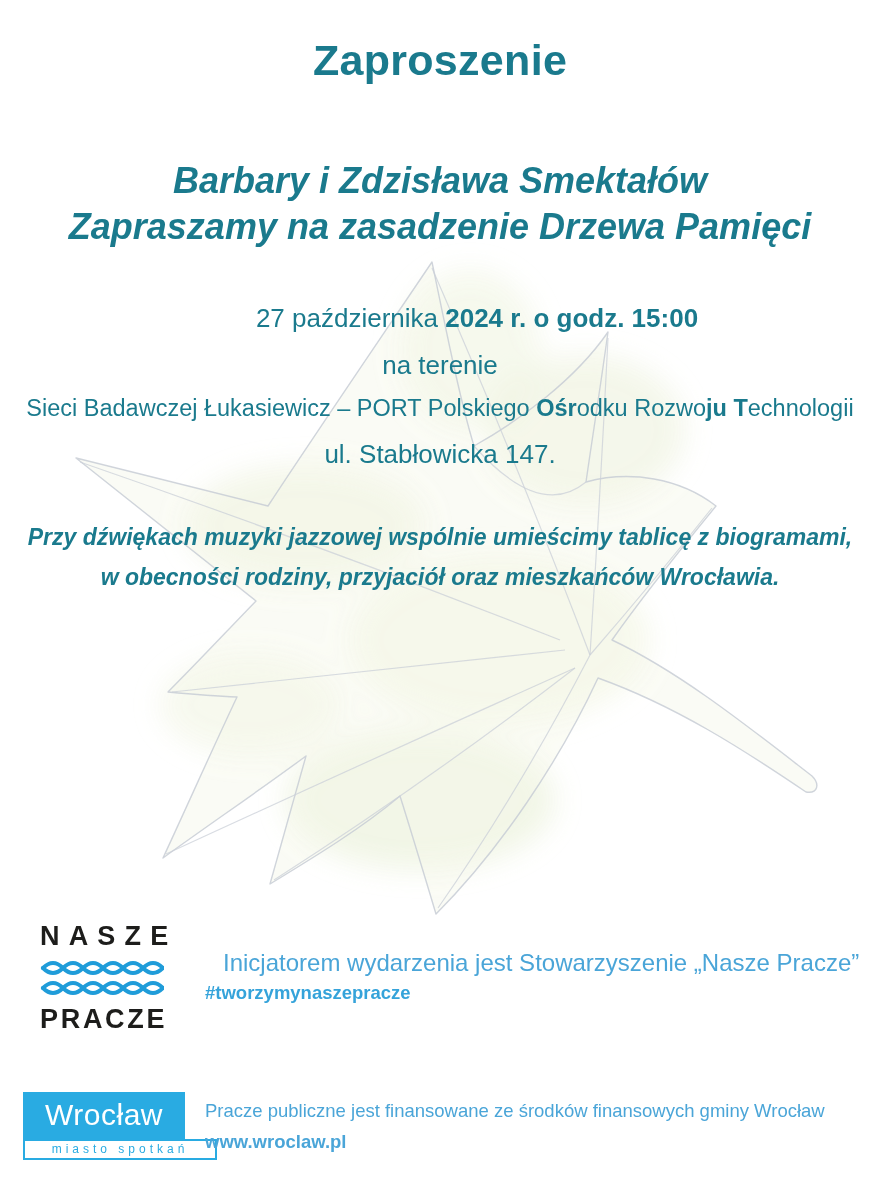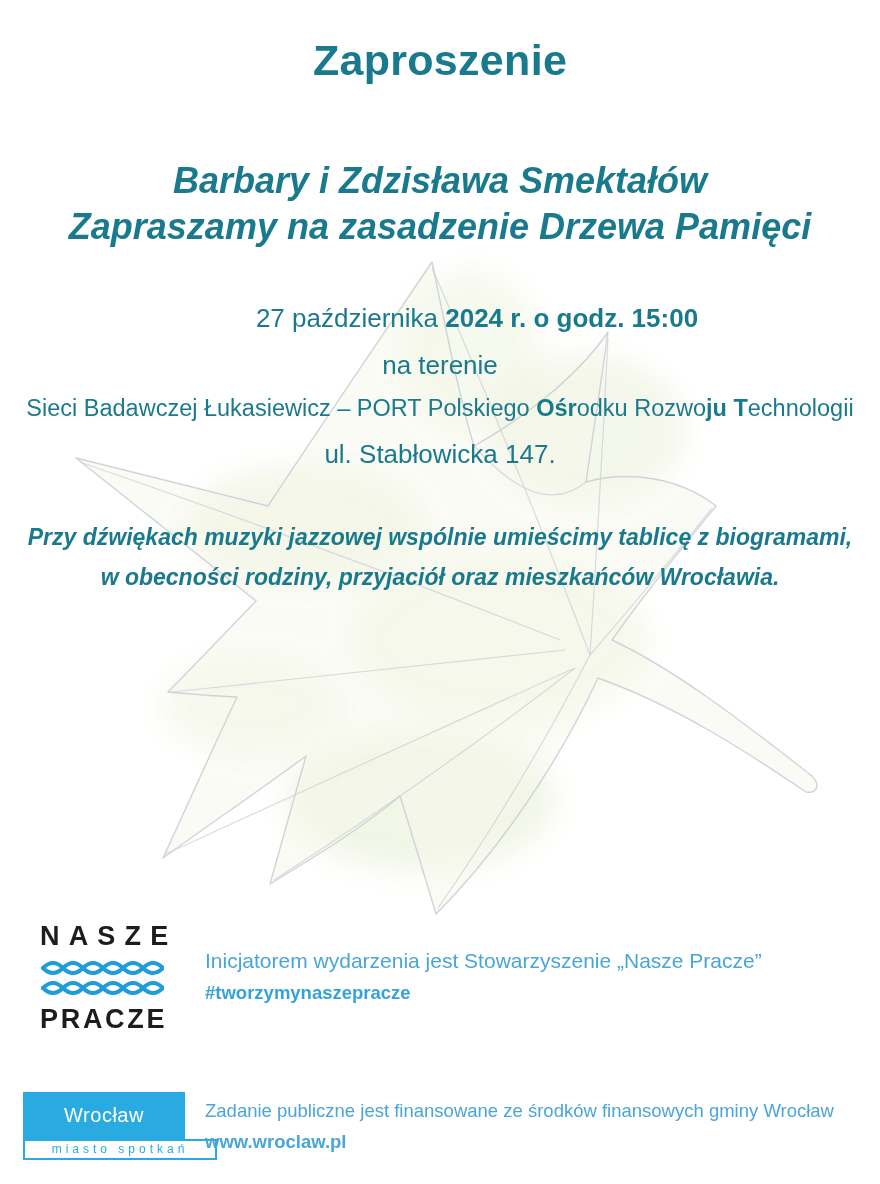--- a/index.html
+++ b/index.html
@@ -20,26 +20,26 @@
   .address{top:439px;font-size:26px;}
   .desc1{top:524px;font-size:23px;font-style:italic;font-weight:600;}
   .desc2{top:564px;font-size:23px;font-style:italic;font-weight:600;}
 
   .np-logo{position:absolute;left:40px;top:919px;width:124px;z-index:2;text-align:center;}
   .np-word{display:block;color:var(--logo-black);font-weight:800;font-size:27px;line-height:34px;white-space:nowrap;}
   .np-top{letter-spacing:.34em;}
   .np-bottom{letter-spacing:.10em;}
   .np-waves{display:block;margin:3px 0 2px 0;}
 
-  .organizer-text{position:absolute;left:205px;top:949px;font-size:21px;color:var(--blue);z-index:2;}
+  .organizer-text{position:absolute;left:223px;top:949px;font-size:24px;color:var(--blue);z-index:2;}
   .organizer-hashtag{position:absolute;left:205px;top:982px;font-size:18.5px;font-weight:700;color:var(--blue-bold);z-index:2;}
 
   .wr-logo{position:absolute;left:23px;top:1092px;width:162px;z-index:2;}
   .wr-box{width:162px;height:47px;background:var(--wroclaw-blue);color:#ffffff;
-          font-size:20px;font-weight:400;text-align:center;line-height:46px;letter-spacing:.5px;}
+          font-size:30px;font-weight:400;text-align:center;line-height:46px;letter-spacing:.5px;}
   .wr-strip{box-sizing:border-box;width:194px;height:21px;background:#ffffff;border:2px solid var(--wroclaw-blue);
           color:var(--wroclaw-blue);font-size:12px;letter-spacing:4px;text-align:center;line-height:16px;}
   .funding-text{position:absolute;left:205px;top:1100px;font-size:18.5px;color:var(--blue);z-index:2;}
   .funding-url{position:absolute;left:205px;top:1131px;font-size:18.5px;font-weight:700;color:var(--blue);z-index:2;}
 </style>
 </head>
 <body>
 
 <div class="page">
 
@@ -124,16 +124,16 @@
   </div>
 
   <div class="organizer-text">Inicjatorem wydarzenia jest Stowarzyszenie „Nasze Pracze”</div>
   <div class="organizer-hashtag">#tworzymynaszepracze</div>
 
   <div class="wr-logo">
     <div class="wr-box">Wrocław</div>
     <div class="wr-strip">miasto spotkań</div>
   </div>
 
-  <div class="funding-text">Zadanie publiczne jest finansowane ze środków finansowych gminy Wrocław</div>
+  <div class="funding-text">Pracze publiczne jest finansowane ze środków finansowych gminy Wrocław</div>
   <div class="funding-url">www.wroclaw.pl</div>
 
 </div>
 
 </body></html>

